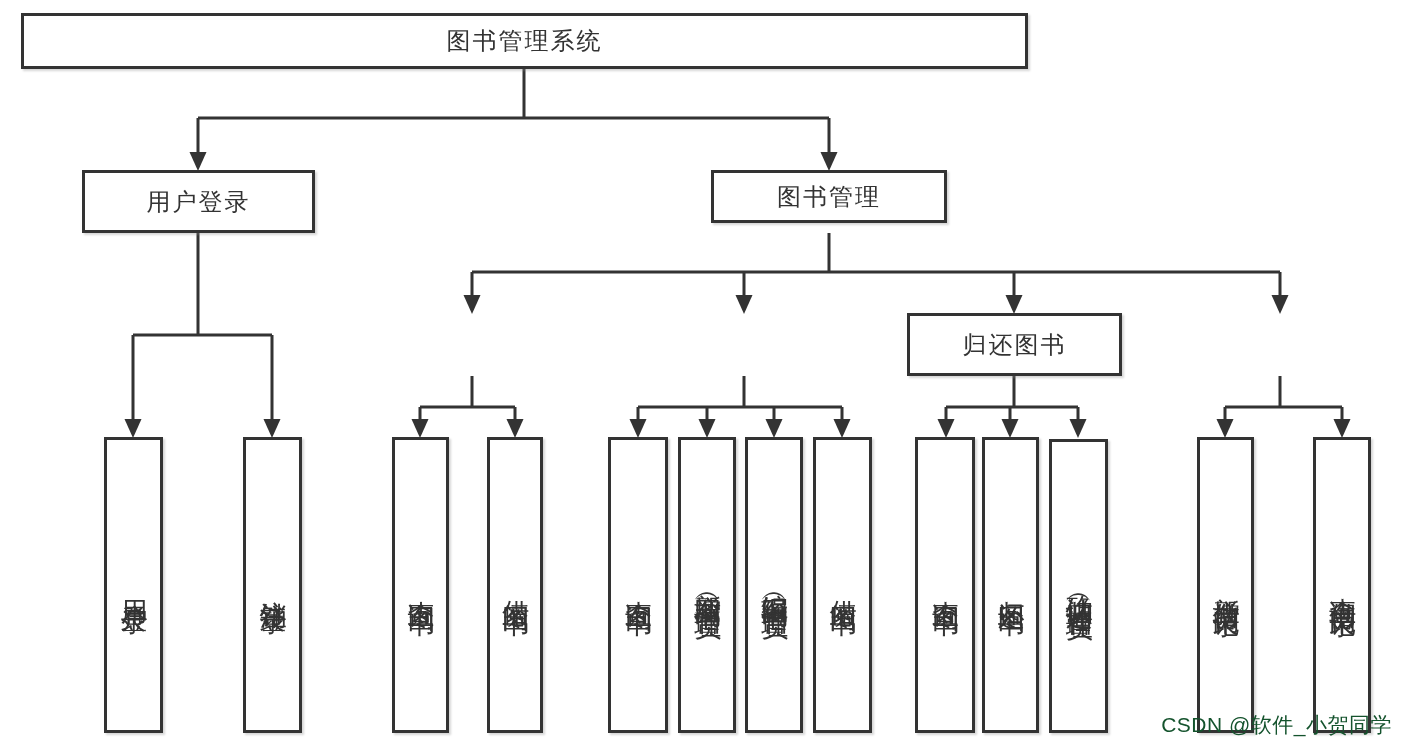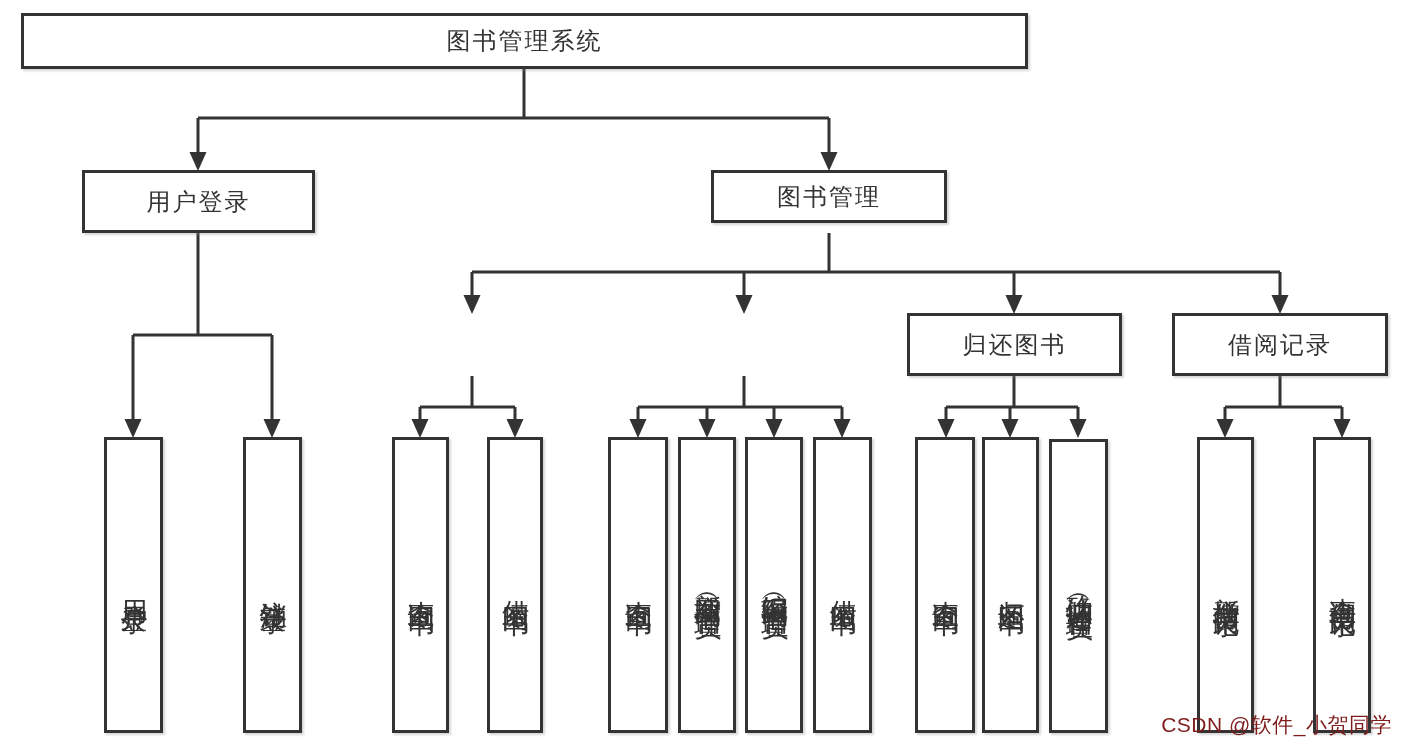--- a/index.html
+++ b/index.html
@@ -44,21 +44,21 @@
     font-size: 27px;
     letter-spacing: 3px;
     line-height: 1.1;
     color: #333333;
   }
   .watermark {
     position: absolute;
     top: 711px;
     right: 13px;
     font-size: 21px;
-    color: #7f1d1d;
+    color: #14532d;
     letter-spacing: 0.5px;
     white-space: nowrap;
     z-index: 3;
   }
 </style>
 </head>
 <body>
 
 <div class="stage">
 
@@ -102,23 +102,20 @@
   <div class="box hbox" style="left:82px;top:170px;width:233px;height:63px">
     <span>用户登录</span>
   </div>
   <div class="box hbox" style="left:711px;top:170px;width:236px;height:53px">
     <span>图书管理</span>
   </div>
 
   <div class="box hbox" style="left:907px;top:313px;width:215px;height:63px">
     <span>归还图书</span>
   </div>
-  <div class="box hbox" style="left:1172px;top:313px;width:216px;height:63px">
-    <span>借阅记录</span>
-  </div>
 
   <div class="box" style="left:104px;top:437px;width:59px;height:296px">
     <span class="vtext">用户登录</span>
   </div>
   <div class="box" style="left:243px;top:437px;width:59px;height:296px">
     <span class="vtext">注销登录</span>
   </div>
 
   <div class="box" style="left:392px;top:437px;width:57px;height:296px">
     <span class="vtext">查询图书</span>

